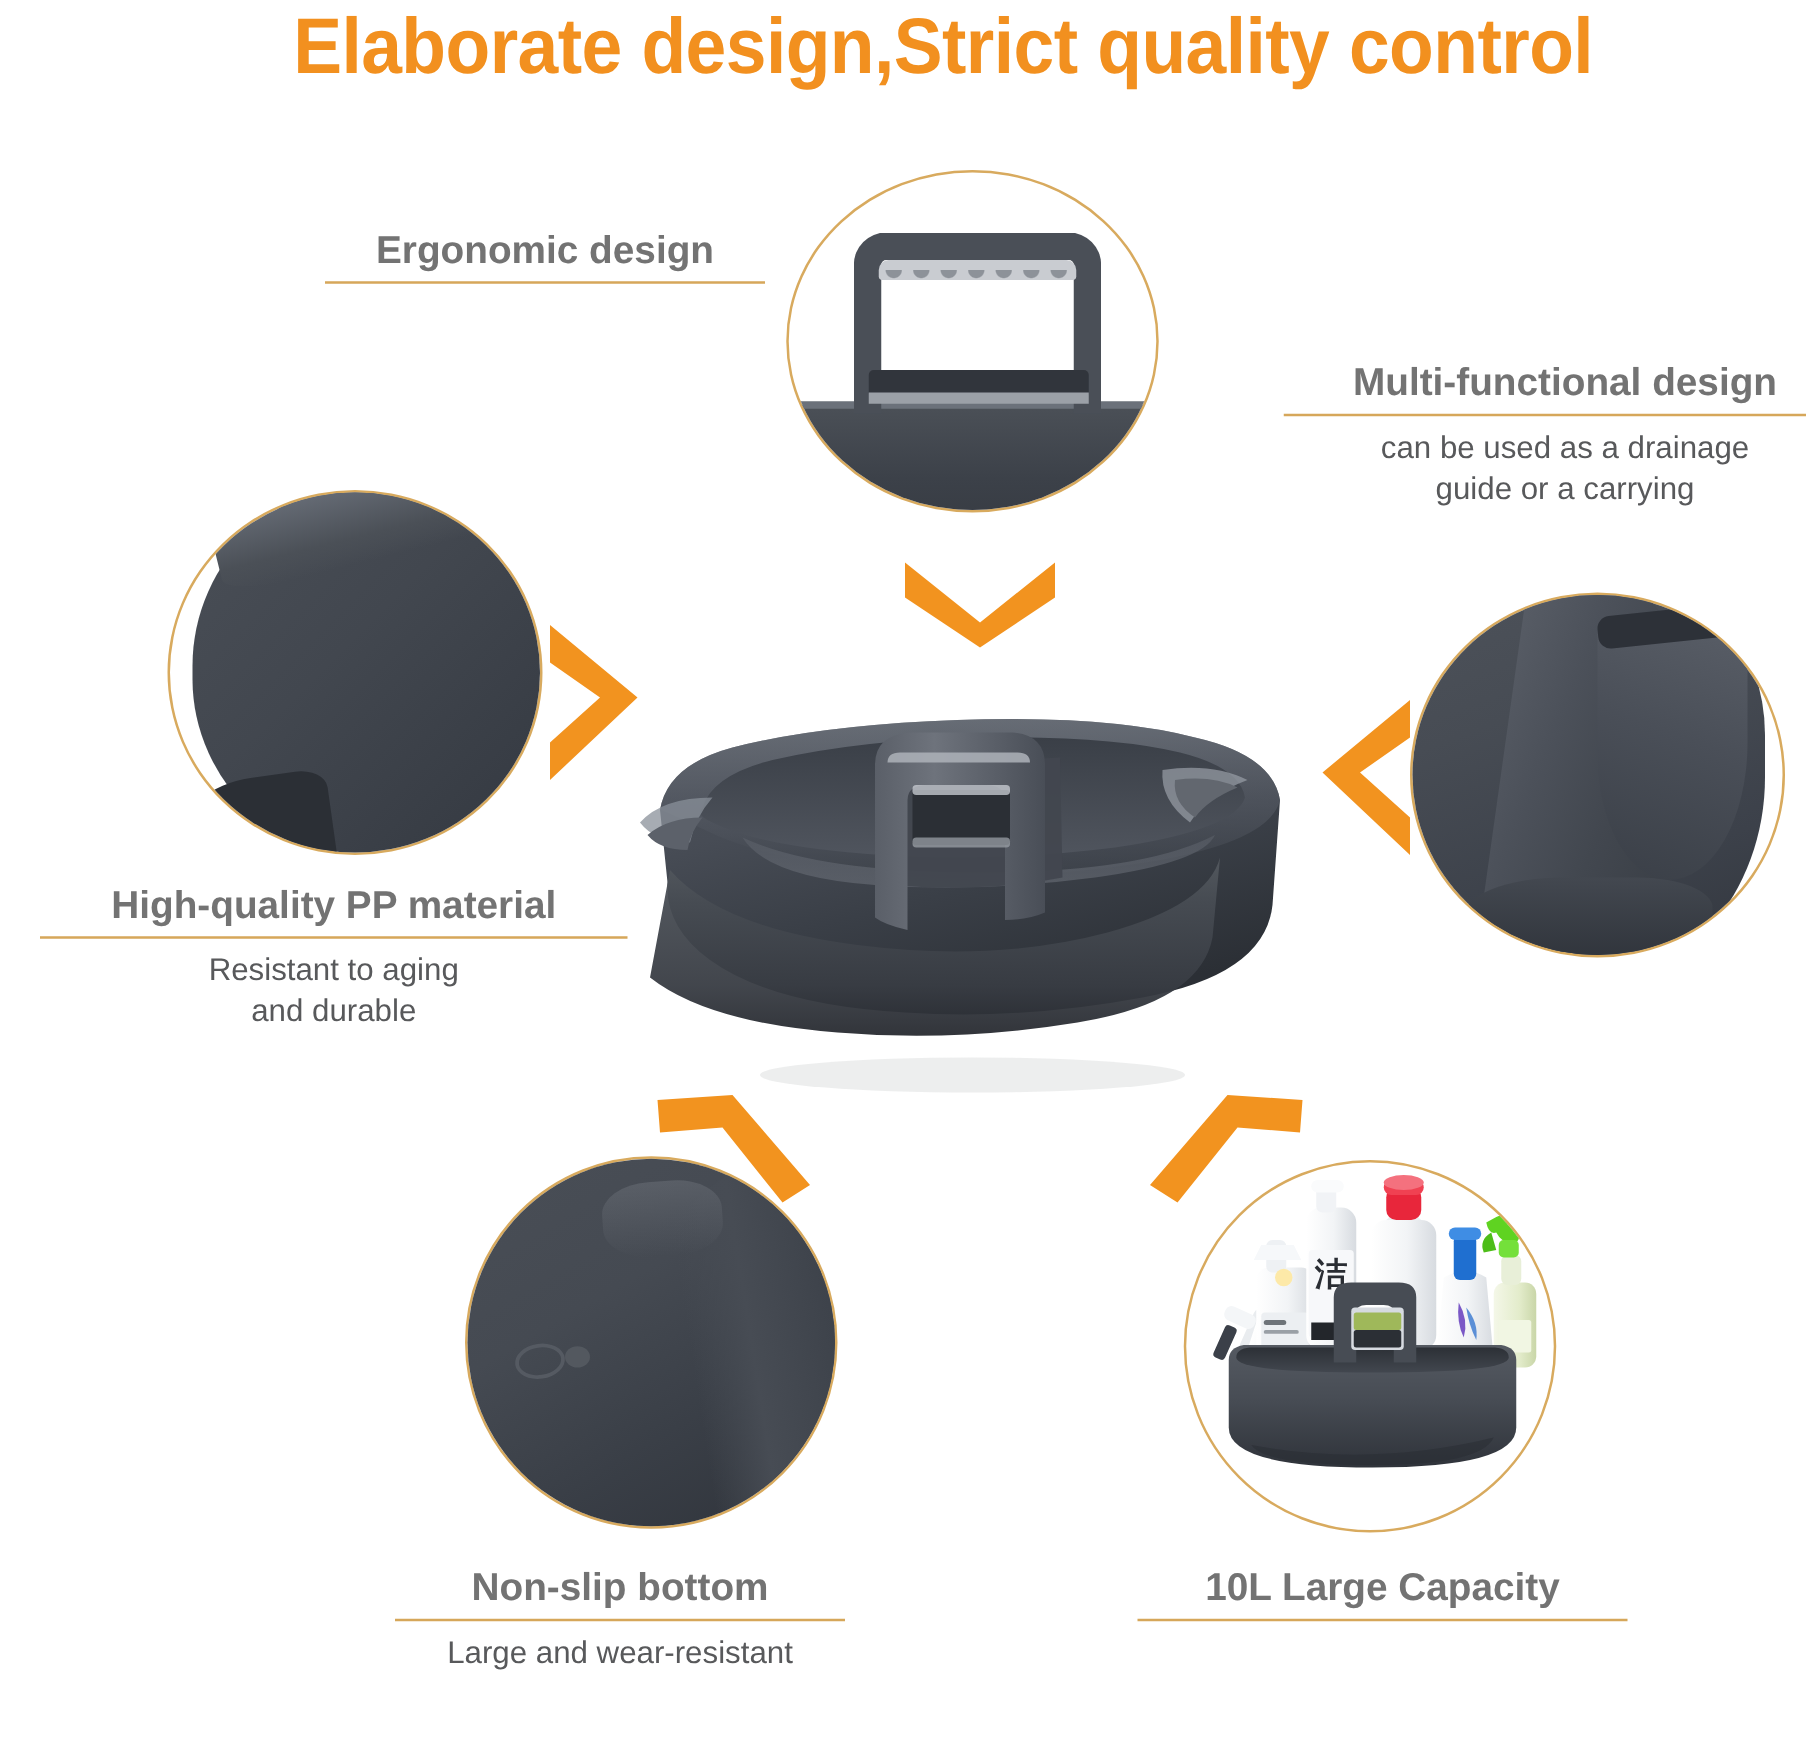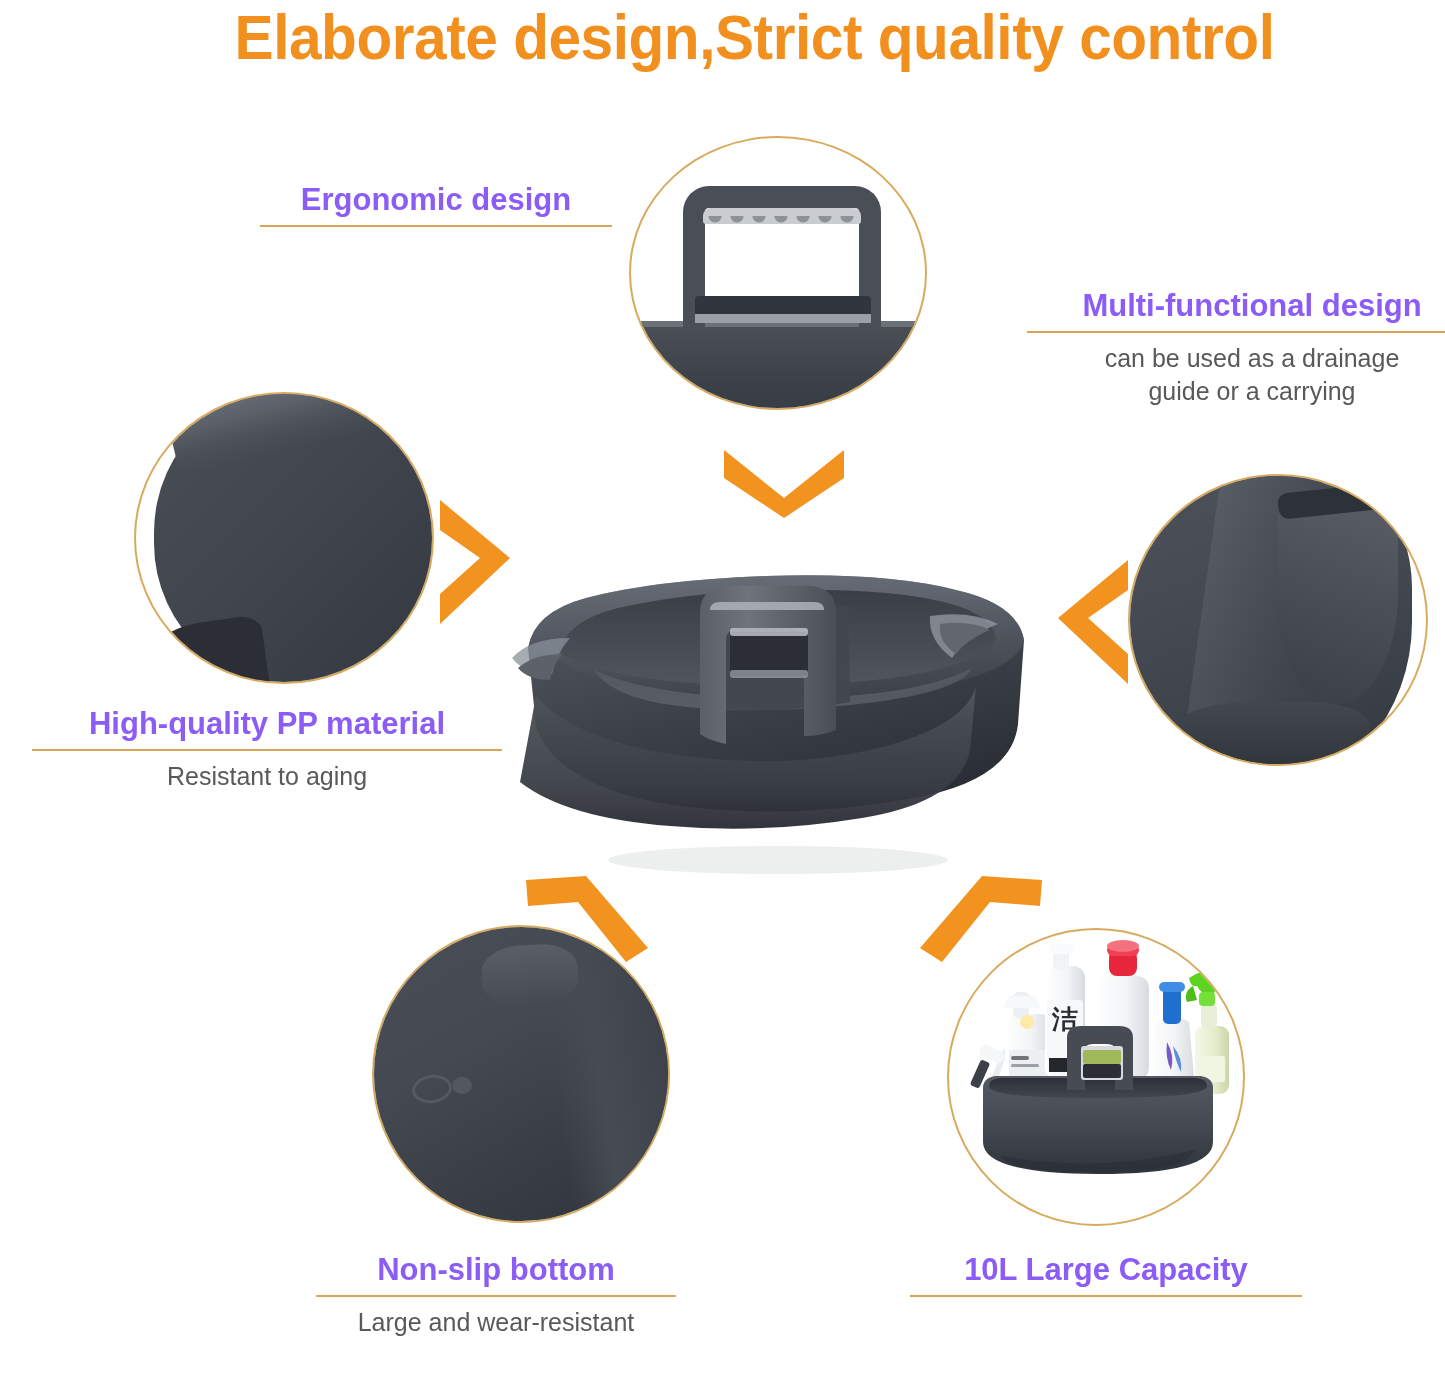--- a/index.html
+++ b/index.html
@@ -36,21 +36,21 @@
     transform-origin: 50% 0;
     white-space: nowrap;
   }
 
   
   .callout { position: absolute; }
   .callout .heading {
     font-weight: bold;
     font-size: 31px;
     line-height: 36px;
-    color: #8b5cf6;
+    color: #737373;
     white-space: nowrap;
   }
   .callout .rule {
     height: 2px;
     background: #D3A css-bad;
   }
   .callout .rule {
     height: 2px;
     background: #D6A75A;
     margin-top: 7px;
@@ -545,20 +545,21 @@
       <div>can be used as a drainage</div>
       <div>guide or a carrying</div>
     </div>
   </div>
 
   <div class="callout ta-center" id="c-pp">
     <div class="heading">High-quality PP material</div>
     <div class="rule"></div>
     <div class="body">
       <div>Resistant to aging</div>
+      <div>and durable</div>
     </div>
   </div>
 
   <div class="callout ta-center" id="c-nonslip">
     <div class="heading">Non-slip bottom</div>
     <div class="rule"></div>
     <div class="body">
       <div>Large and wear-resistant</div>
     </div>
   </div>

